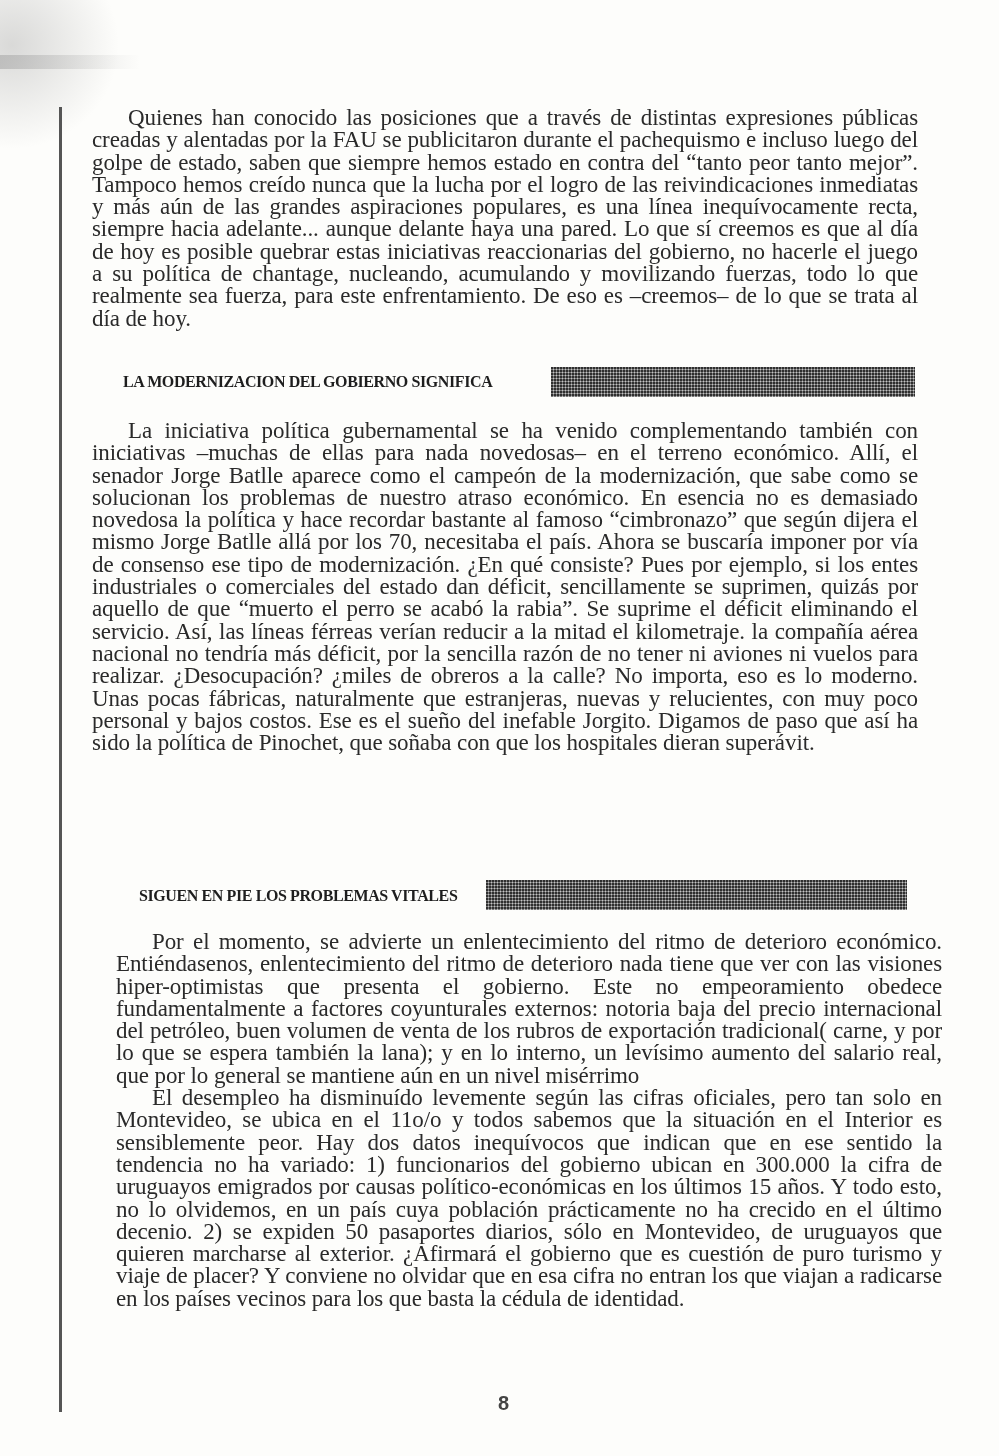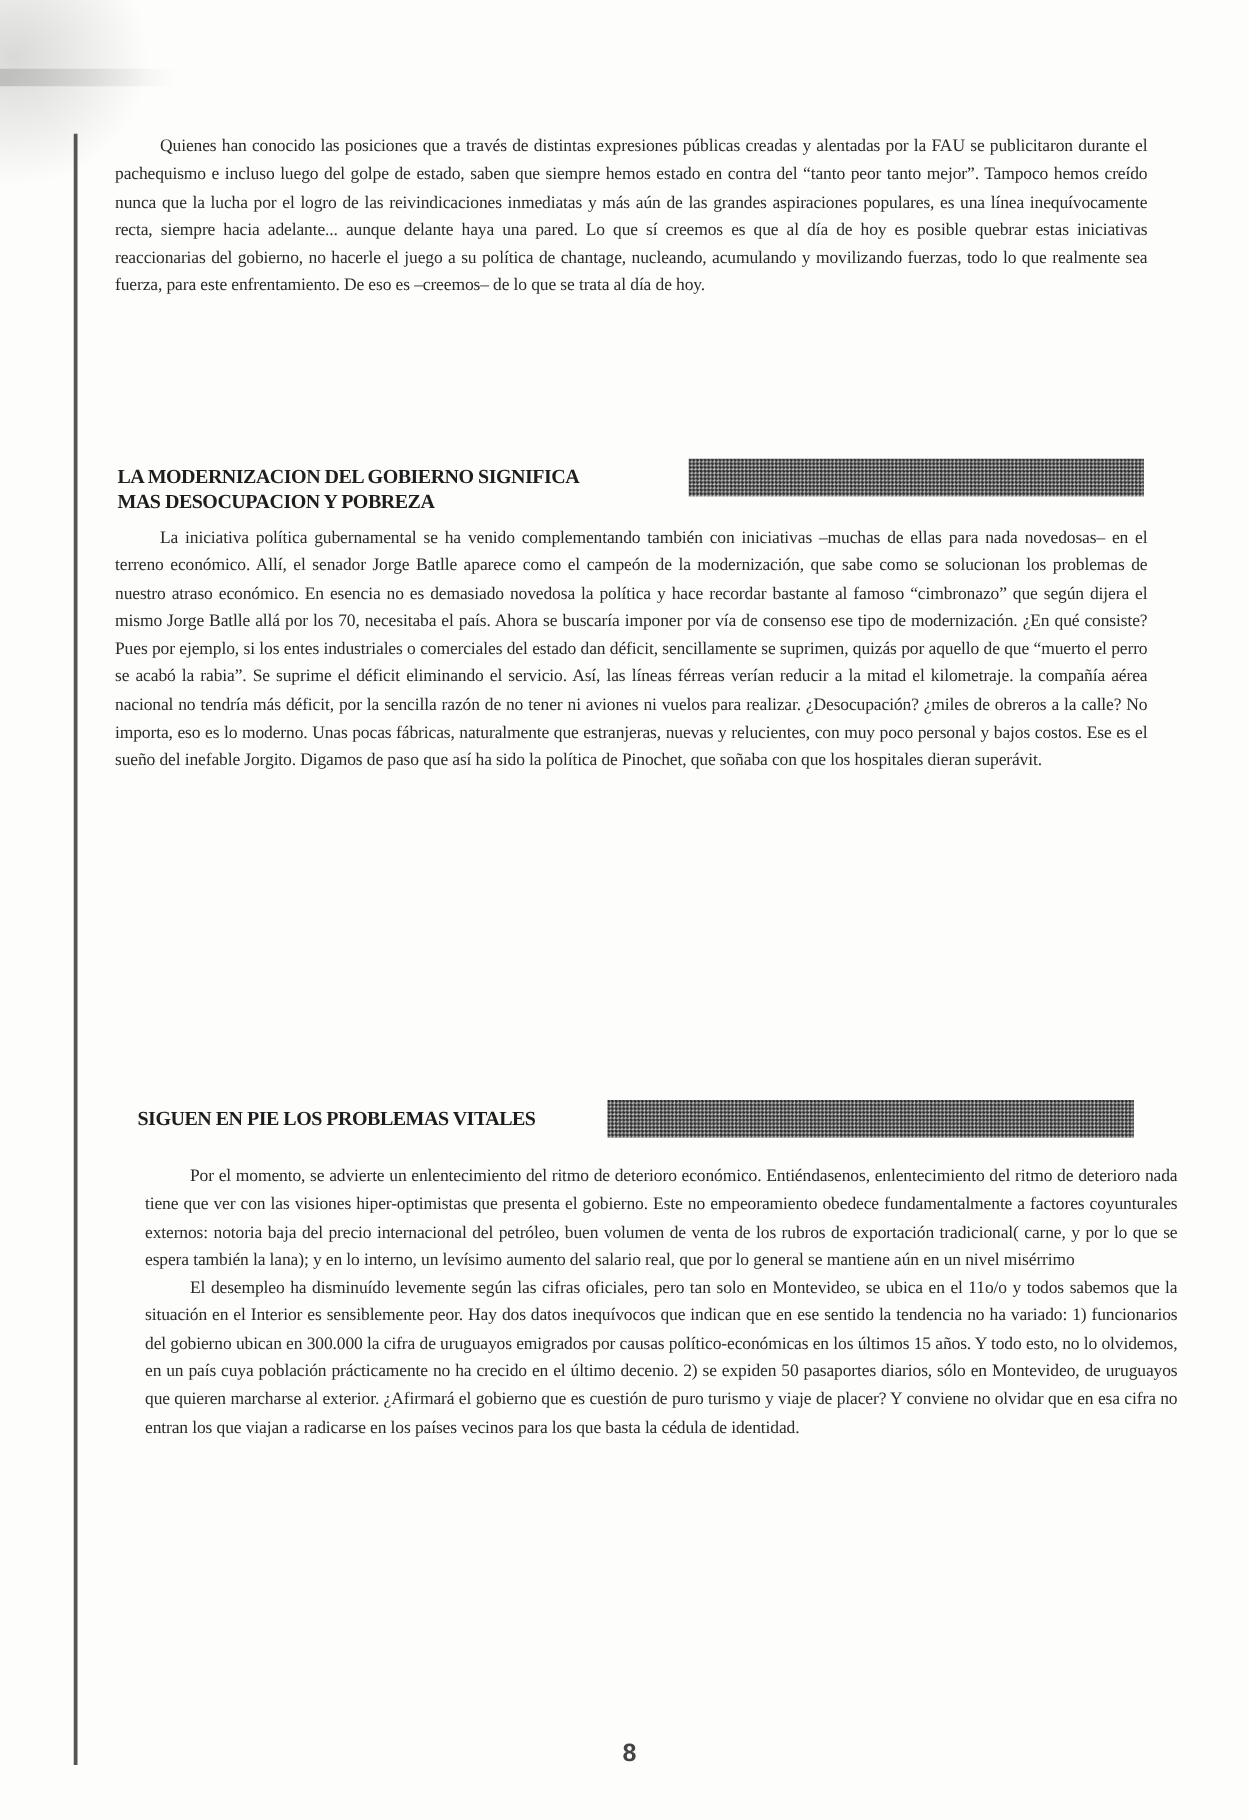--- a/index.html
+++ b/index.html
@@ -37,39 +37,40 @@
       height: 1305px;
       background: #555;
     }
     .column {
       position: absolute;
       left: 92px;
       width: 826px;
     }
     .para {
       margin: 0;
-      font-size: 14px;
+      font-size: 23px;
       line-height: 22.3px;
       text-align: justify;
       text-indent: 36px;
       letter-spacing: -0.1px;
     }
     .section-header {
       position: absolute;
       display: flex;
       align-items: flex-start;
     }
     .section-title {
       font-family: "Liberation Serif", "DejaVu Serif", serif;
       font-weight: bold;
       font-size: 16px;
       line-height: 20px;
       color: #1e1e1e;
       letter-spacing: -0.4px;
       text-transform: uppercase;
+      margin-left: 29px;
     }
     .halftone-bar {
       position: absolute;
       background-color: #7a7a7a;
       background-image:
         radial-gradient(circle at 1px 1px, #2f2f2f 0.9px, transparent 1.1px),
         radial-gradient(circle at 2.5px 2.5px, #c4c4c4 0.7px, transparent 0.9px);
       background-size: 3px 3px, 3px 3px;
     }
     .page-number {
@@ -89,21 +90,20 @@
 <div class="page-shadow-streak"></div>
 <div class="margin-rule"></div>
 
 <div class="column" style="top:107px;">
   <p class="para">Quienes han conocido las posiciones que a través de distintas expresiones públicas creadas y alentadas por la FAU se publicitaron durante el pachequismo e incluso luego del golpe de estado, saben que siempre hemos estado en contra del “tanto peor tanto mejor”. Tampoco hemos creído nunca que la lucha por el logro de las reivindicaciones inmediatas y más aún de las grandes aspiraciones populares, es una línea inequívocamente recta, siempre hacia adelante... aunque delante haya una pared. Lo que sí creemos es que al día de hoy es posible quebrar estas iniciativas reaccionarias del gobierno, no hacerle el juego a su política de chantage, nucleando, acumulando y movilizando fuerzas, todo lo que realmente sea fuerza, para este enfrentamiento. De eso es –creemos– de lo que se trata al día de hoy.</p>
 </div>
 
 <div class="section-header" style="left:94px; top:372px;">
   <div>
     <div class="section-title">LA MODERNIZACION DEL GOBIERNO SIGNIFICA</div>
-    <div class="section-title">MAS DESOCUPACION Y POBREZA</div>
   </div>
 </div>
 <div class="halftone-bar" style="left:551px; top:367px; width:364px; height:30px;"></div>
 
 <div class="column" style="top:420px;">
   <p class="para">La iniciativa política gubernamental se ha venido complementando también con iniciativas –muchas de ellas para nada novedosas– en el terreno económico. Allí, el senador Jorge Batlle aparece como el campeón de la modernización, que sabe como se solucionan los problemas de nuestro atraso económico. En esencia no es demasiado novedosa la política y hace recordar bastante al famoso “cimbronazo” que según dijera el mismo Jorge Batlle allá por los 70, necesitaba el país. Ahora se buscaría imponer por vía de consenso ese tipo de modernización. ¿En qué consiste? Pues por ejemplo, si los entes industriales o comerciales del estado dan déficit, sencillamente se suprimen, quizás por aquello de que “muerto el perro se acabó la rabia”. Se suprime el déficit eliminando el servicio. Así, las líneas férreas verían reducir a la mitad el kilometraje. la compañía aérea nacional no tendría más déficit, por la sencilla razón de no tener ni aviones ni vuelos para realizar. ¿Desocupación? ¿miles de obreros a la calle? No importa, eso es lo moderno. Unas pocas fábricas, naturalmente que estranjeras, nuevas y relucientes, con muy poco personal y bajos costos. Ese es el sueño del inefable Jorgito. Digamos de paso que así ha sido la política de Pinochet, que soñaba con que los hospitales dieran superávit.</p>
 </div>
 
 <div class="section-header" style="left:110px; top:886px;">
   <div class="section-title">SIGUEN EN PIE LOS PROBLEMAS VITALES</div>

